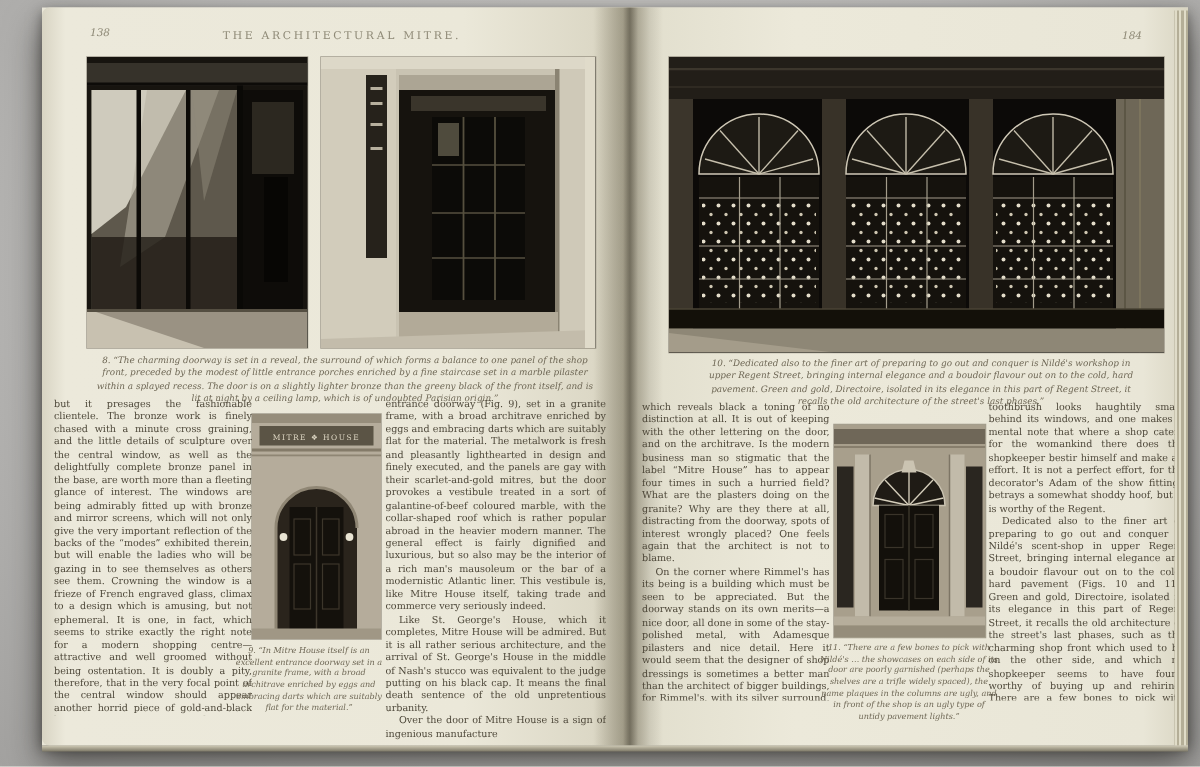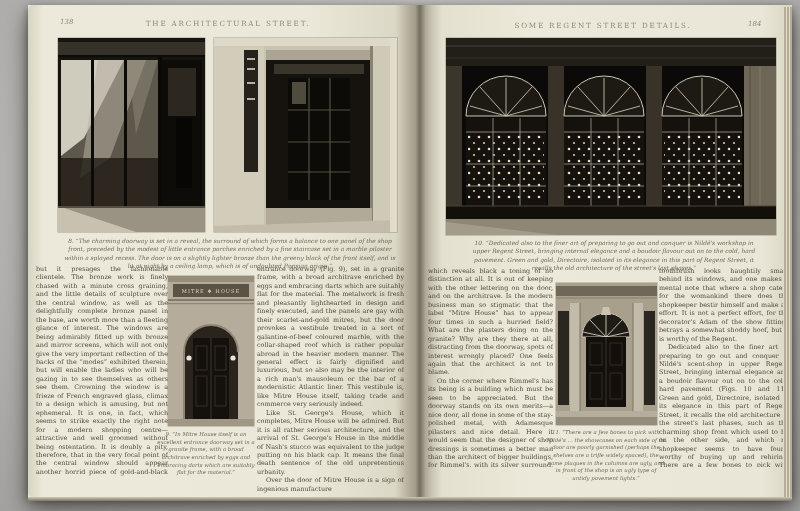--- a/index.html
+++ b/index.html
@@ -37,21 +37,21 @@
   .photo svg { display:block; width:100%; height:100%; }
 </style>
 </head>
 <body>
 
 <div class="screen">
   <div class="book">
 
     <div class="page page-left">
       <div class="abs folio" style="left:32px; top:13px;">138</div>
-      <div class="abs runhead" style="left:30px; top:14px; width:340px;">THE ARCHITECTURAL STREET.</div>
+      <div class="abs runhead" style="left:30px; top:14px; width:340px;">THE ARCHITECTURAL MITRE.</div>
 
       <div class="photo" style="left:30px; top:33px; width:147px; height:194px;">
         <svg viewBox="0 0 147 194" preserveAspectRatio="none">
           <rect width="147" height="194" fill="#17140f"></rect>
           <rect x="0" y="4" width="147" height="15" fill="#36322a"></rect>
           <rect x="0" y="17" width="147" height="2" fill="#0d0b08"></rect>
           <rect x="3" y="22" width="100" height="150" fill="#5e584c"></rect>
           <polygon points="3,22 66,22 26,100 3,118" fill="#dcd8ca" opacity="0.9"></polygon>
           <polygon points="40,22 88,22 52,120 22,140" fill="#b6b1a1" opacity="0.55"></polygon>
           <polygon points="70,22 100,22 78,96" fill="#8f897a" opacity="0.5"></polygon>
@@ -128,21 +128,20 @@
       <div class="abs caption" style="left:128px; top:426px; width:100px; font-size:5.4px;">9. “In Mitre House itself is an excellent entrance doorway set in a granite frame, with a broad architrave enriched by eggs and embracing darts which are suitably flat for the material.”</div>
 
       <div class="abs body-text" style="left:229px; top:260px; width:147px; height:230px;">
         <p>entrance doorway (Fig. 9), set in a granite frame, with a broad architrave enriched by eggs and embracing darts which are suitably flat for the material. The metalwork is fresh and pleasantly lighthearted in design and finely executed, and the panels are gay with their scarlet-and-gold mitres, but the door provokes a vestibule treated in a sort of galantine-of-beef coloured marble, with the collar-shaped roof which is rather popular abroad in the heavier modern manner. The general effect is fairly dignified and luxurious, but so also may be the interior of a rich man's mausoleum or the bar of a modernistic Atlantic liner. This vestibule is, like Mitre House itself, taking trade and commerce very seriously indeed.</p>
         <p>Like St. George's House, which it completes, Mitre House will be admired. But it is all rather serious architecture, and the arrival of St. George's House in the middle of Nash's stucco was equivalent to the judge putting on his black cap. It means the final death sentence of the old unpretentious urbanity.</p>
         <p>Over the door of Mitre House is a sign of ingenious manufacture</p>
       </div>
     </div>
 
     <div class="page page-right">
-      <div class="abs runhead" style="left:20px; top:16px; width:330px;">SOME REGENT STREET DETAILS.</div>
       <div class="abs folio" style="left:330px; top:15px;">184</div>
 
       <div class="photo" style="left:28px; top:33px; width:330px; height:197px;">
         <svg viewBox="0 0 330 197" preserveAspectRatio="none">
           <defs>
             <pattern id="bottles" width="10" height="12" patternUnits="userSpaceOnUse">
               <circle cx="3" cy="3" r="1.3" fill="#e4ddca"></circle>
               <circle cx="8" cy="9" r="1.1" fill="#cfc7b2"></circle>
             </pattern>
           </defs>

